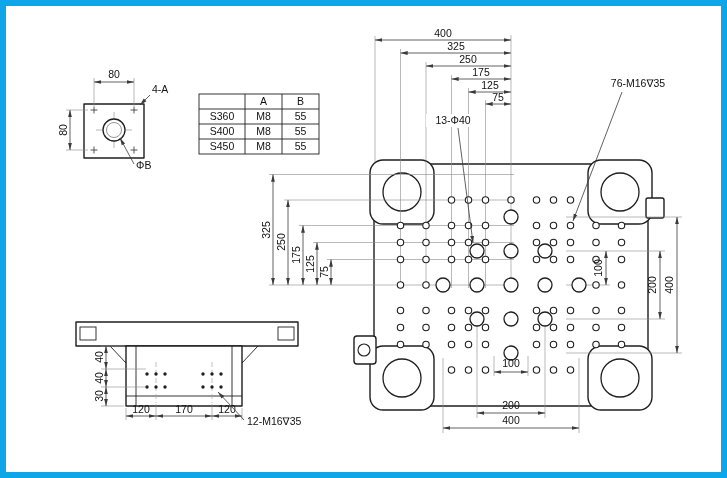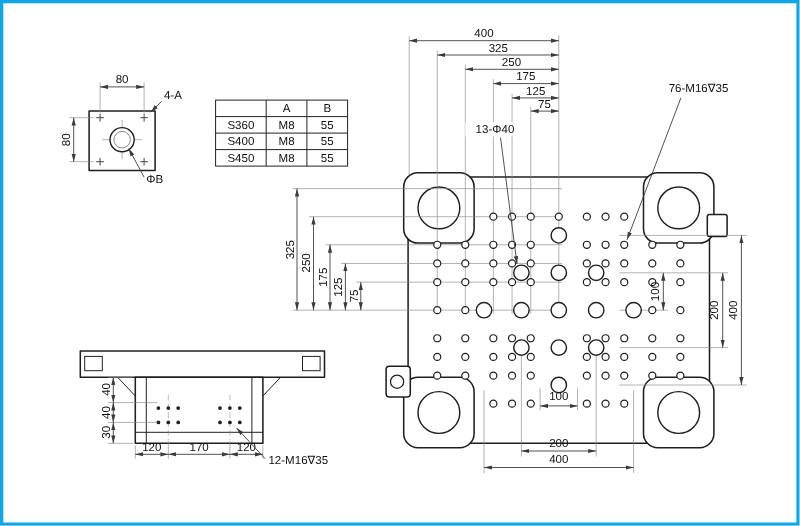--- a/index.html
+++ b/index.html
@@ -1,16 +1,16 @@
 <!DOCTYPE html>
 <html><head>
 <meta charset="utf-8">
 <style>
   html,body{margin:0;padding:0;background:#fff}
-  .frame{width:727px;height:478px;background:#ffffff;border:3px solid #0ea5e9;
+  .frame{width:727px;height:478px;background:#ffffff;border:6px solid #0ea5e9;
          box-sizing:border-box;position:relative;font-family:"Liberation Sans",sans-serif}
   svg{display:block}
   .outline{fill:#ffffff;stroke:#1f1f1f;stroke-width:1.4;stroke-linejoin:round}
   .thin{fill:none;stroke:#1f1f1f;stroke-width:.9}
   .ext{stroke:#8a8a8a;stroke-width:.6;fill:none}
   .dim{stroke:#3a3a3a;stroke-width:.8;fill:none}
   .lead{stroke:#3a3a3a;stroke-width:.8;fill:none}
   .hole{fill:#ffffff;stroke:#1f1f1f;stroke-width:1.1}
   .hole2{fill:#ffffff;stroke:#1f1f1f;stroke-width:1.3}
   .inner{fill:none;stroke:#666;stroke-width:.7}

